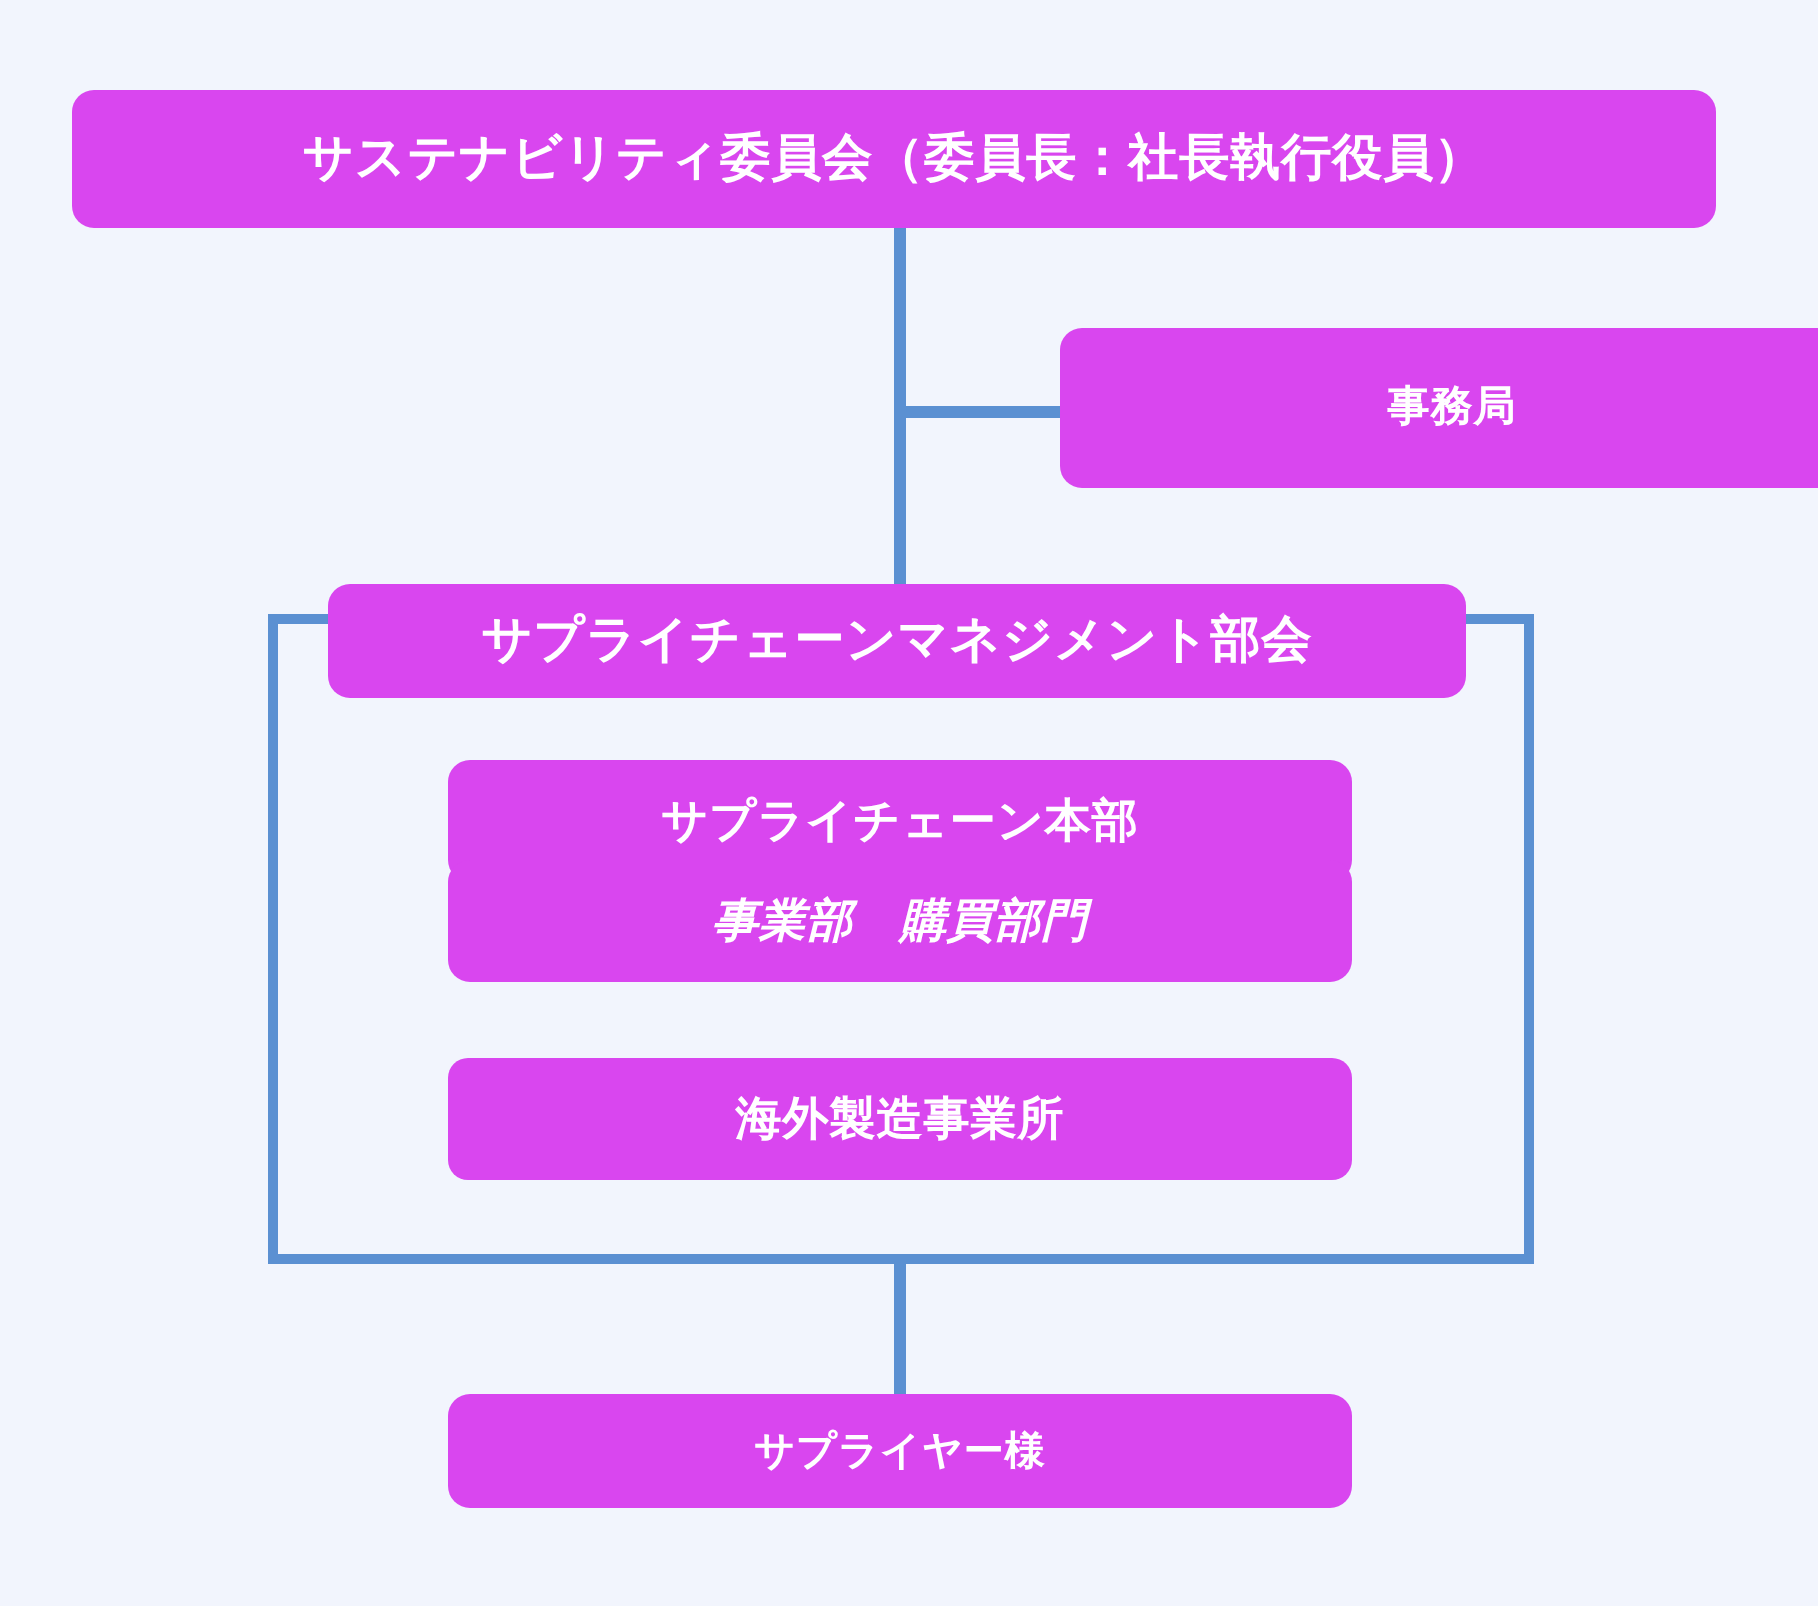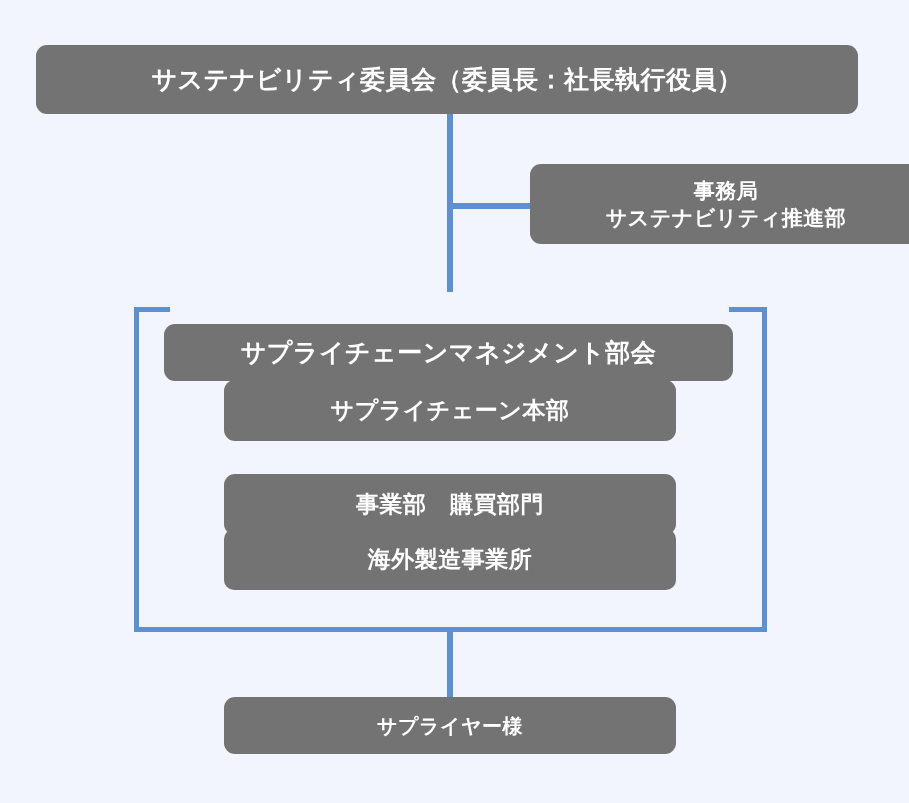--- a/index.html
+++ b/index.html
@@ -33,41 +33,41 @@
   
   .bracket-seg {
     position: absolute;
     background: #5b90d2;
   }
 
   
   .box {
     position: absolute;
     box-sizing: border-box;
-    background: #737373;
+    background: #d946ef;
     border-radius: 11px;
     color: #ffffff;
     display: flex;
     align-items: center;
     justify-content: center;
     text-align: center;
     font-weight: bold;
     letter-spacing: 0.5px;
     line-height: 1.3;
     padding: 4px 10px;
     z-index: 3;
     user-select: none;
   }
 
   .box-committee      { left: 36px;  top: 45px;  width: 822px; height: 69px;  font-size: 25px; }
   .box-secretariat    { left: 530px; top: 164px; width: 392px; height: 80px;  font-size: 21px; }
-  .box-subcommittee   { left: 164px; top: 292px; width: 569px; height: 57px;  font-size: 25px; margin-top: 32px; }
+  .box-subcommittee   { left: 164px; top: 292px; width: 569px; height: 57px;  font-size: 25px; }
   .box-inner          { left: 224px; width: 452px; height: 61px; font-size: 23px; }
   .box-inner-1        { top: 380px; }
-  .box-inner-2        { top: 474px; }
+  .box-inner-2        { top: 430px; font-style: italic; }
   .box-inner-3        { top: 529px; border-radius: 10px; }
   .box-supplier       { left: 224px; top: 697px; width: 452px; height: 57px; font-size: 20px; }
 
   .box-line { display: block; }
 </style>
 </head>
 <body>
 
 <div id="chart-root">
 
@@ -87,21 +87,20 @@
 
   <div class="line v" style="left:447px; top:627px; height:70px;"></div>
 
   <div class="box box-committee">
     <span class="box-line">サステナビリティ委員会（委員長：社長執行役員）</span>
   </div>
 
   <div class="box box-secretariat">
     <div>
       <span class="box-line">事務局</span>
-      <span class="box-line">サステナビリティ推進部</span>
     </div>
   </div>
 
   <div class="box box-subcommittee">
     <span class="box-line">サプライチェーンマネジメント部会</span>
   </div>
 
   <div class="box box-inner box-inner-1">
     <span class="box-line">サプライチェーン本部</span>
   </div>

